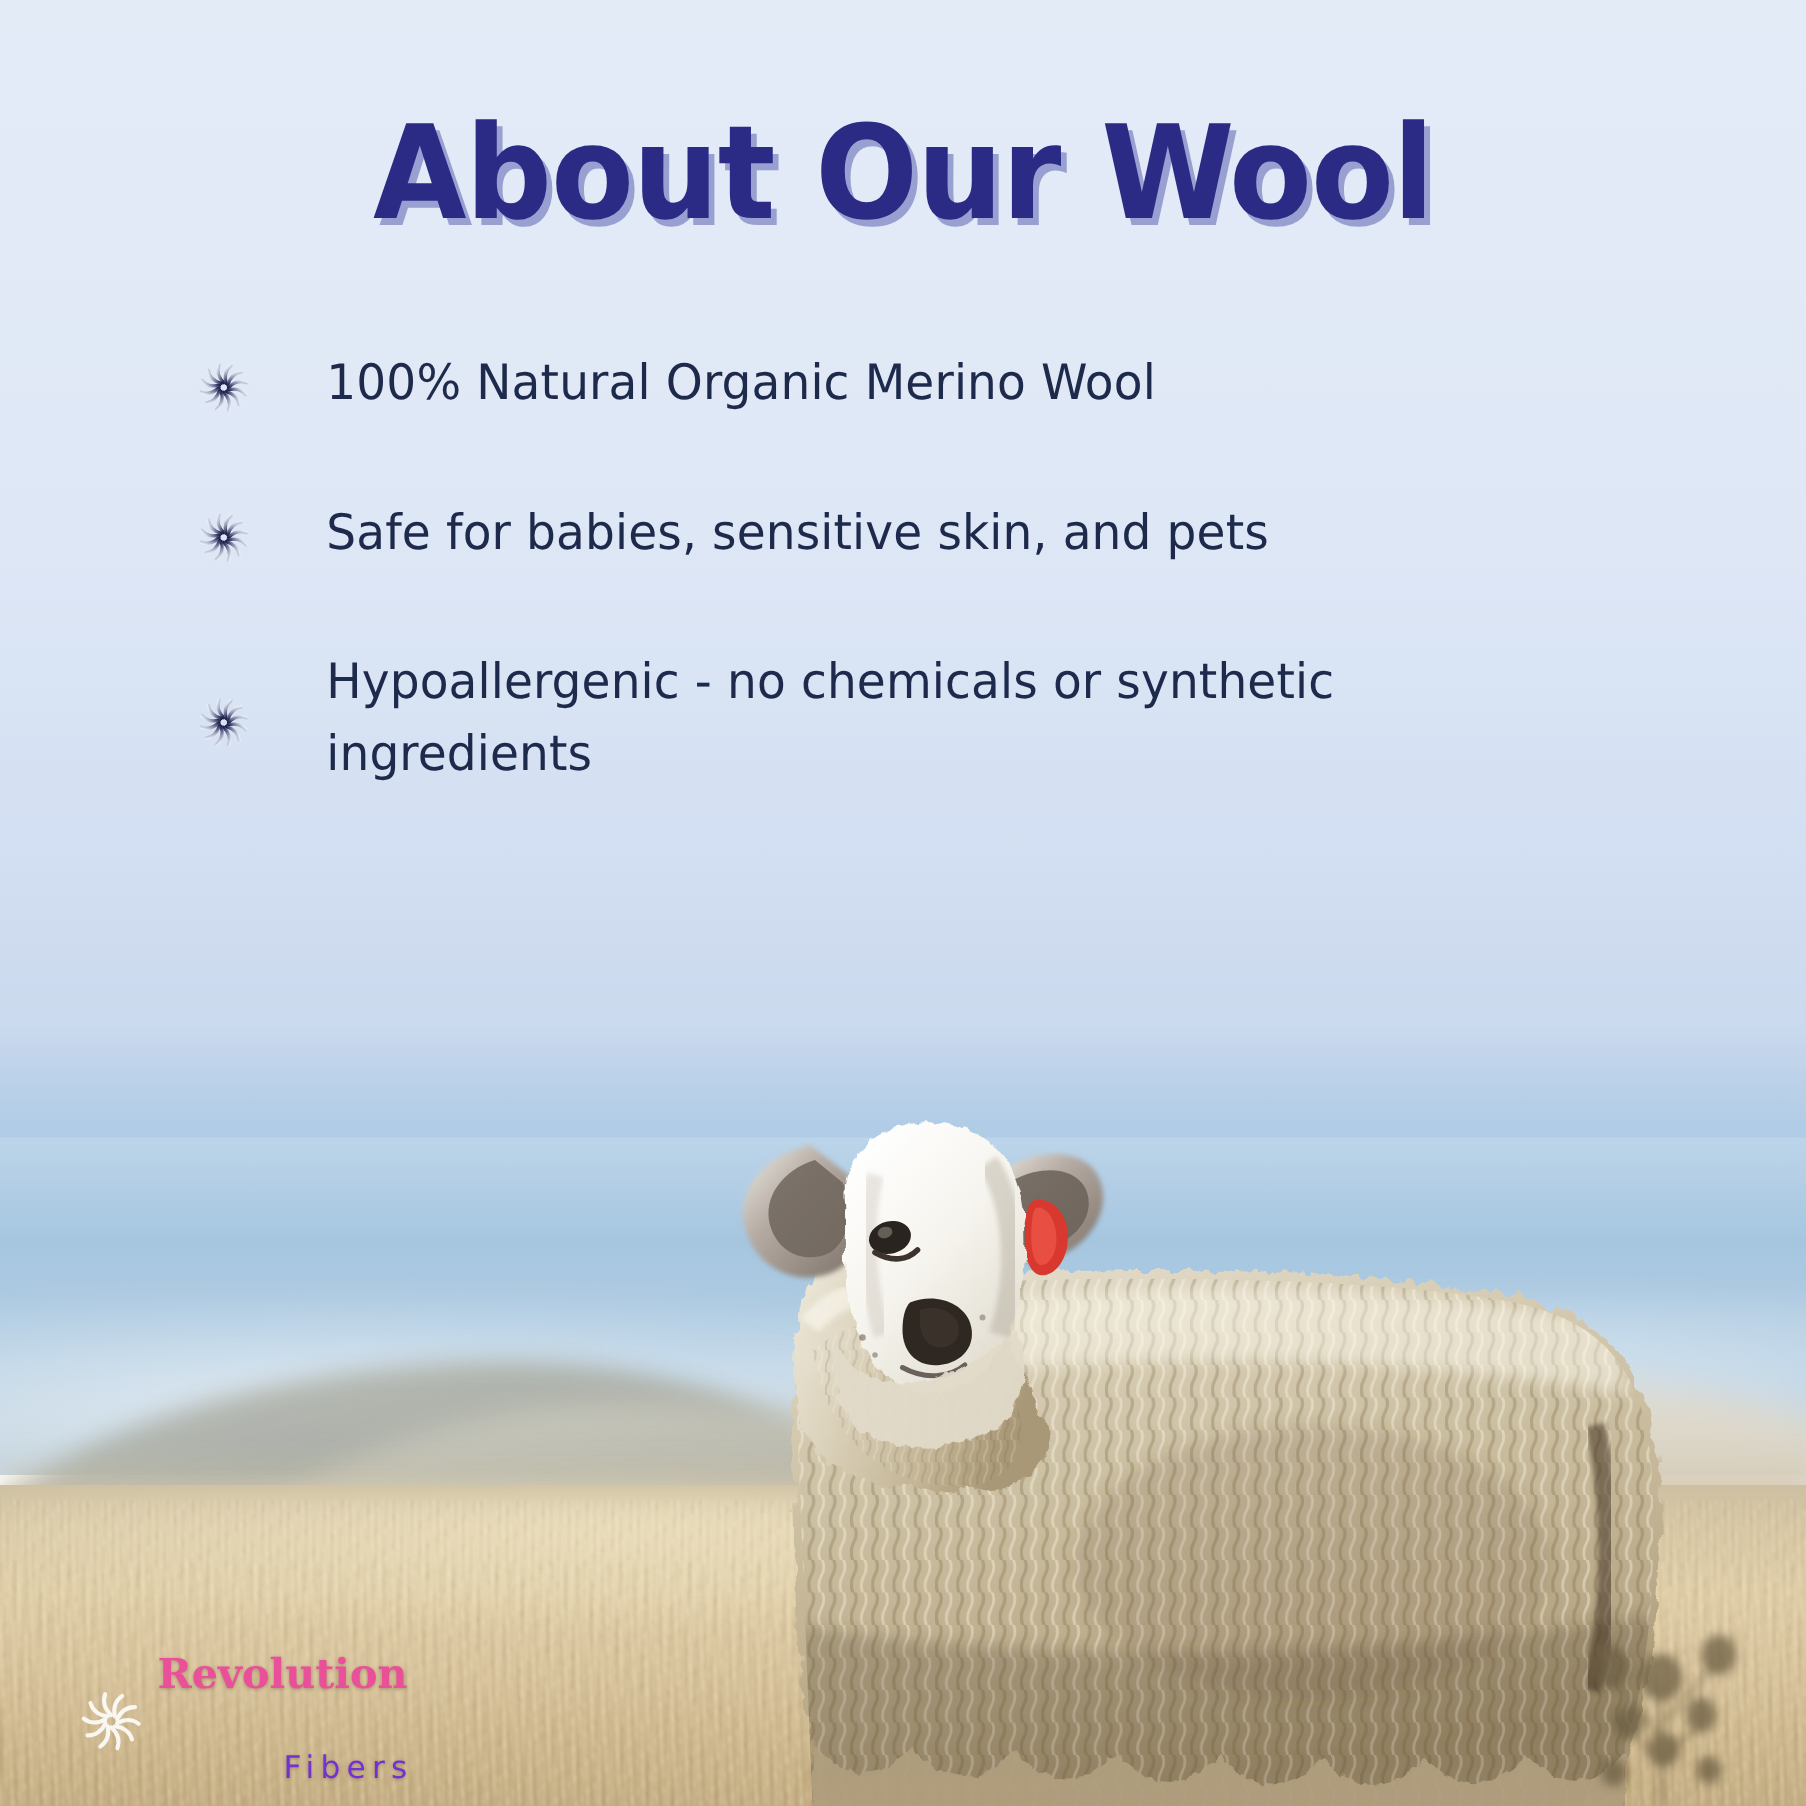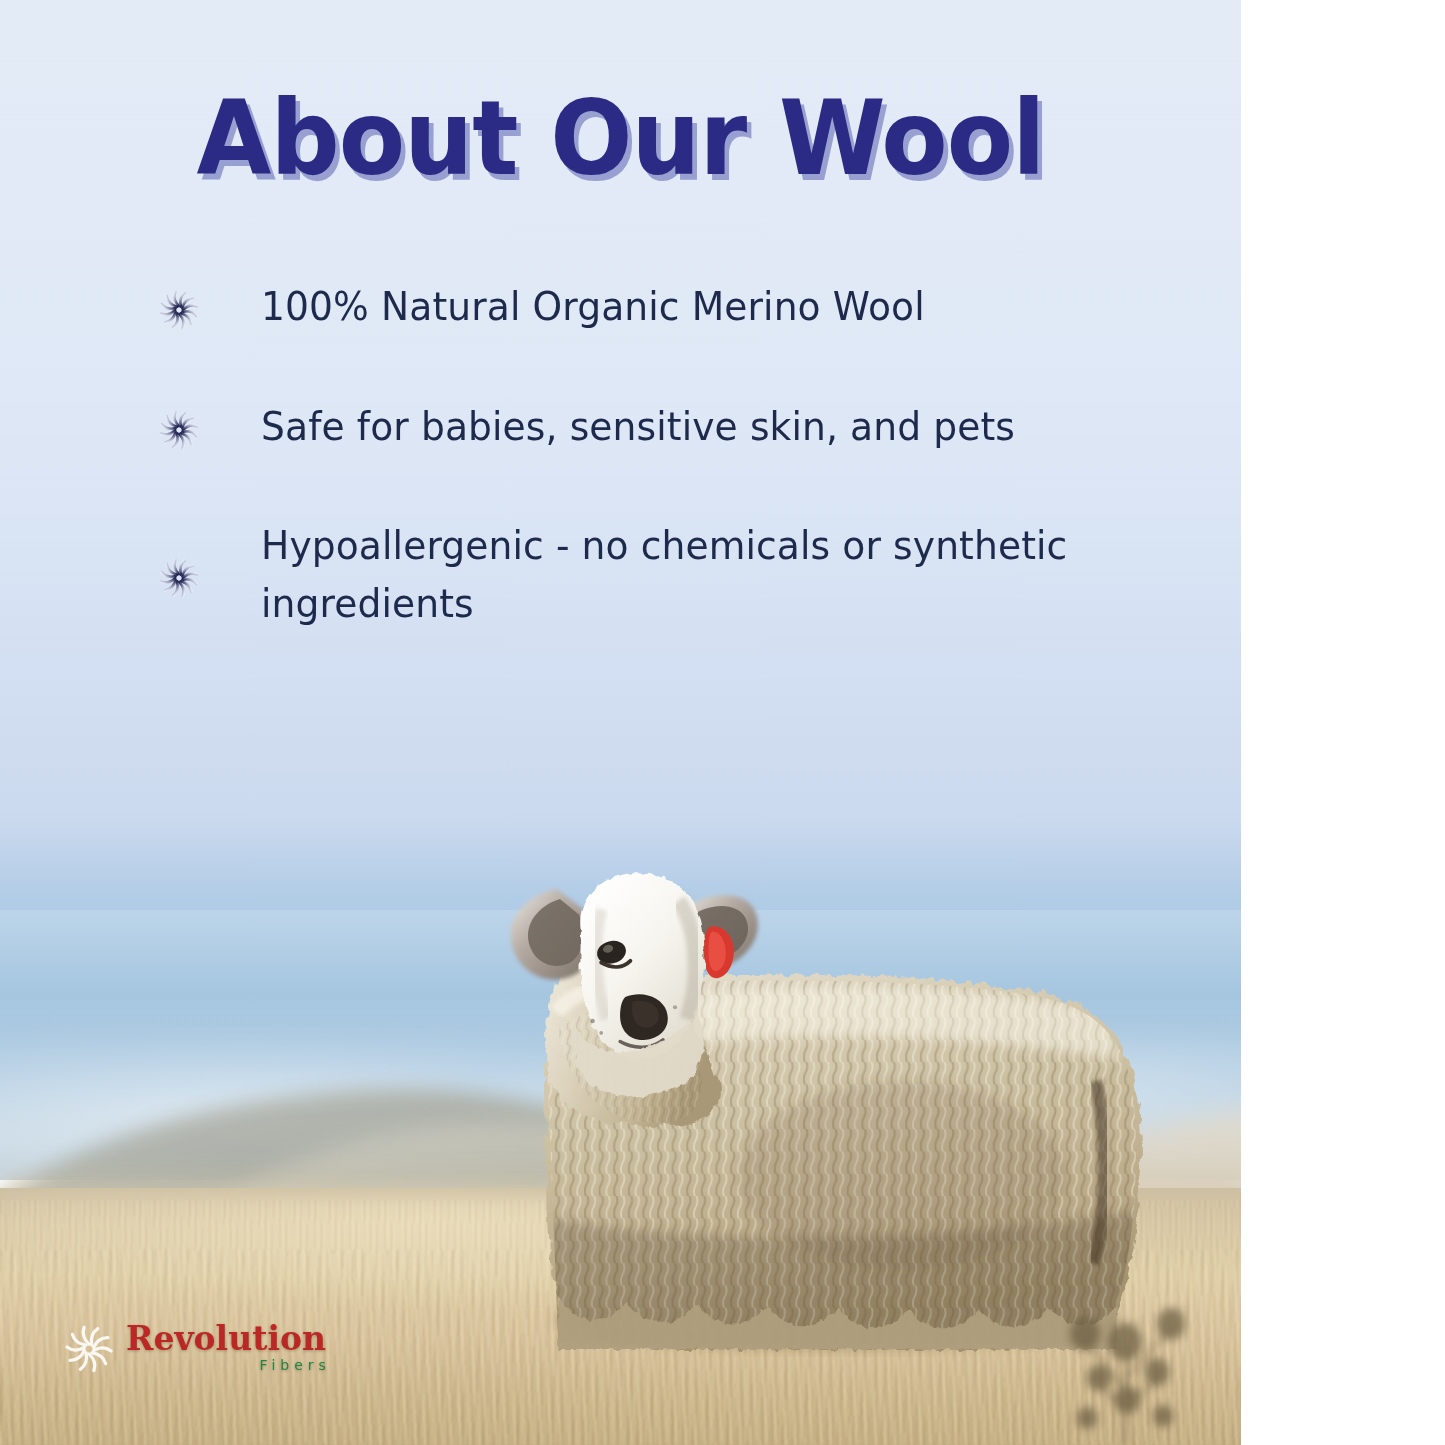--- a/index.html
+++ b/index.html
@@ -2,21 +2,21 @@
 <html><head>
 <meta charset="utf-8">
 <style>
   html, body {
     margin: 0;
     padding: 0;
     background: #ffffff;
   }
   #canvas {
     position: relative;
-    width: 1241px;
+    width: 1445px;
     height: 1445px;
     overflow: hidden;
     font-family: "Liberation Sans", sans-serif;
     text-decoration: underline;
   }
 
   
   .scene {
     position: absolute;
     inset: 0;
@@ -196,32 +196,33 @@
     align-items: center;
     opacity: 0.93;
   }
   .logo-mark { width: 54px; height: 54px; flex: 0 0 54px; margin-right: 10px; }
   .logo-words { display: flex; flex-direction: column; align-items: flex-end; }
   .logo-name {
     font-family: "DejaVu Serif", serif;
     font-weight: 700;
     font-size: 33px;
     line-height: 1;
-    color: #b91c1c;
+    color: #ec4899;
     text-shadow: 0 1px 3px rgba(90,70,40,0.45);
   }
   .logo-sub {
     font-family: "DejaVu Sans", sans-serif;
     font-weight: 400;
-    font-size: 14px;
+    font-size: 25px;
     line-height: 1.5;
     letter-spacing: 5px;
-    color: #15803d;
+    color: #6d28d9;
     text-shadow: 0 1px 3px rgba(90,70,40,0.45);
     margin-right: -5px;
+    margin-top: 40px;
   }
 </style>
 </head>
 <body>
 
 <div id="canvas">
 
   <div class="scene">
     <div class="sky-top"></div>
     <div class="sky-photo"></div>

